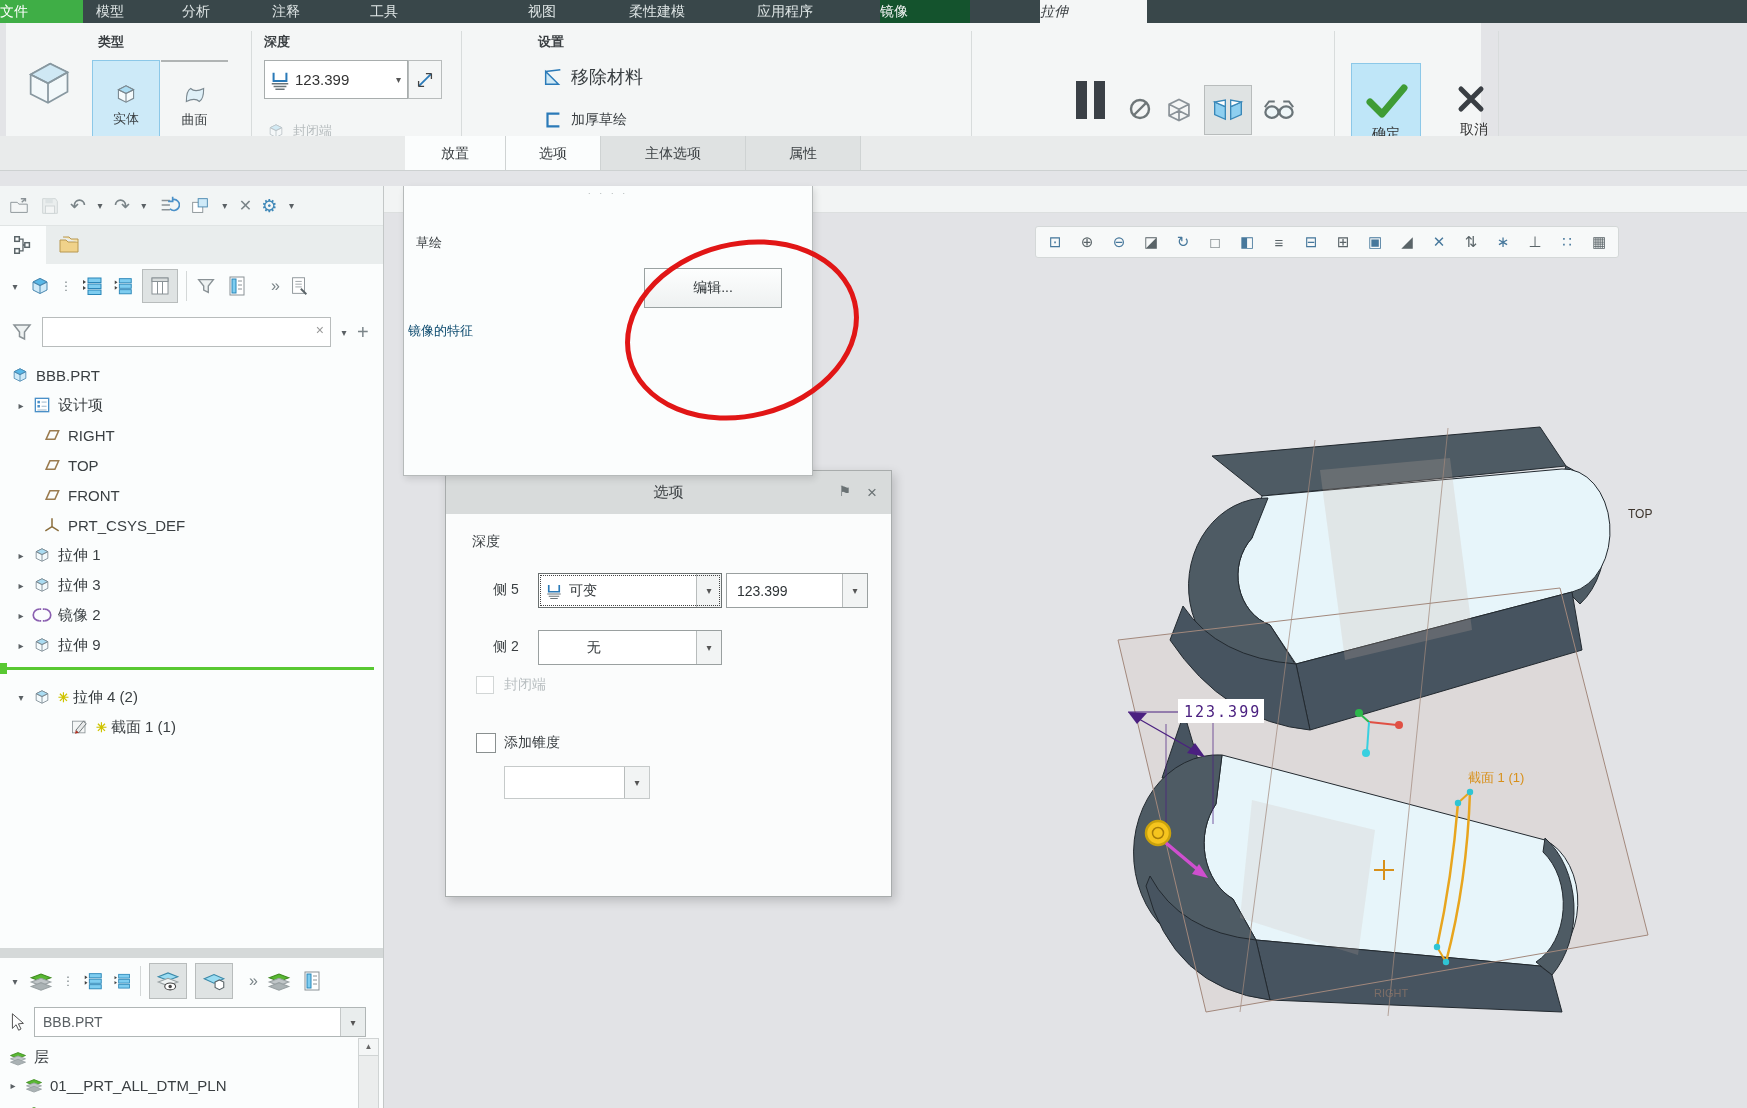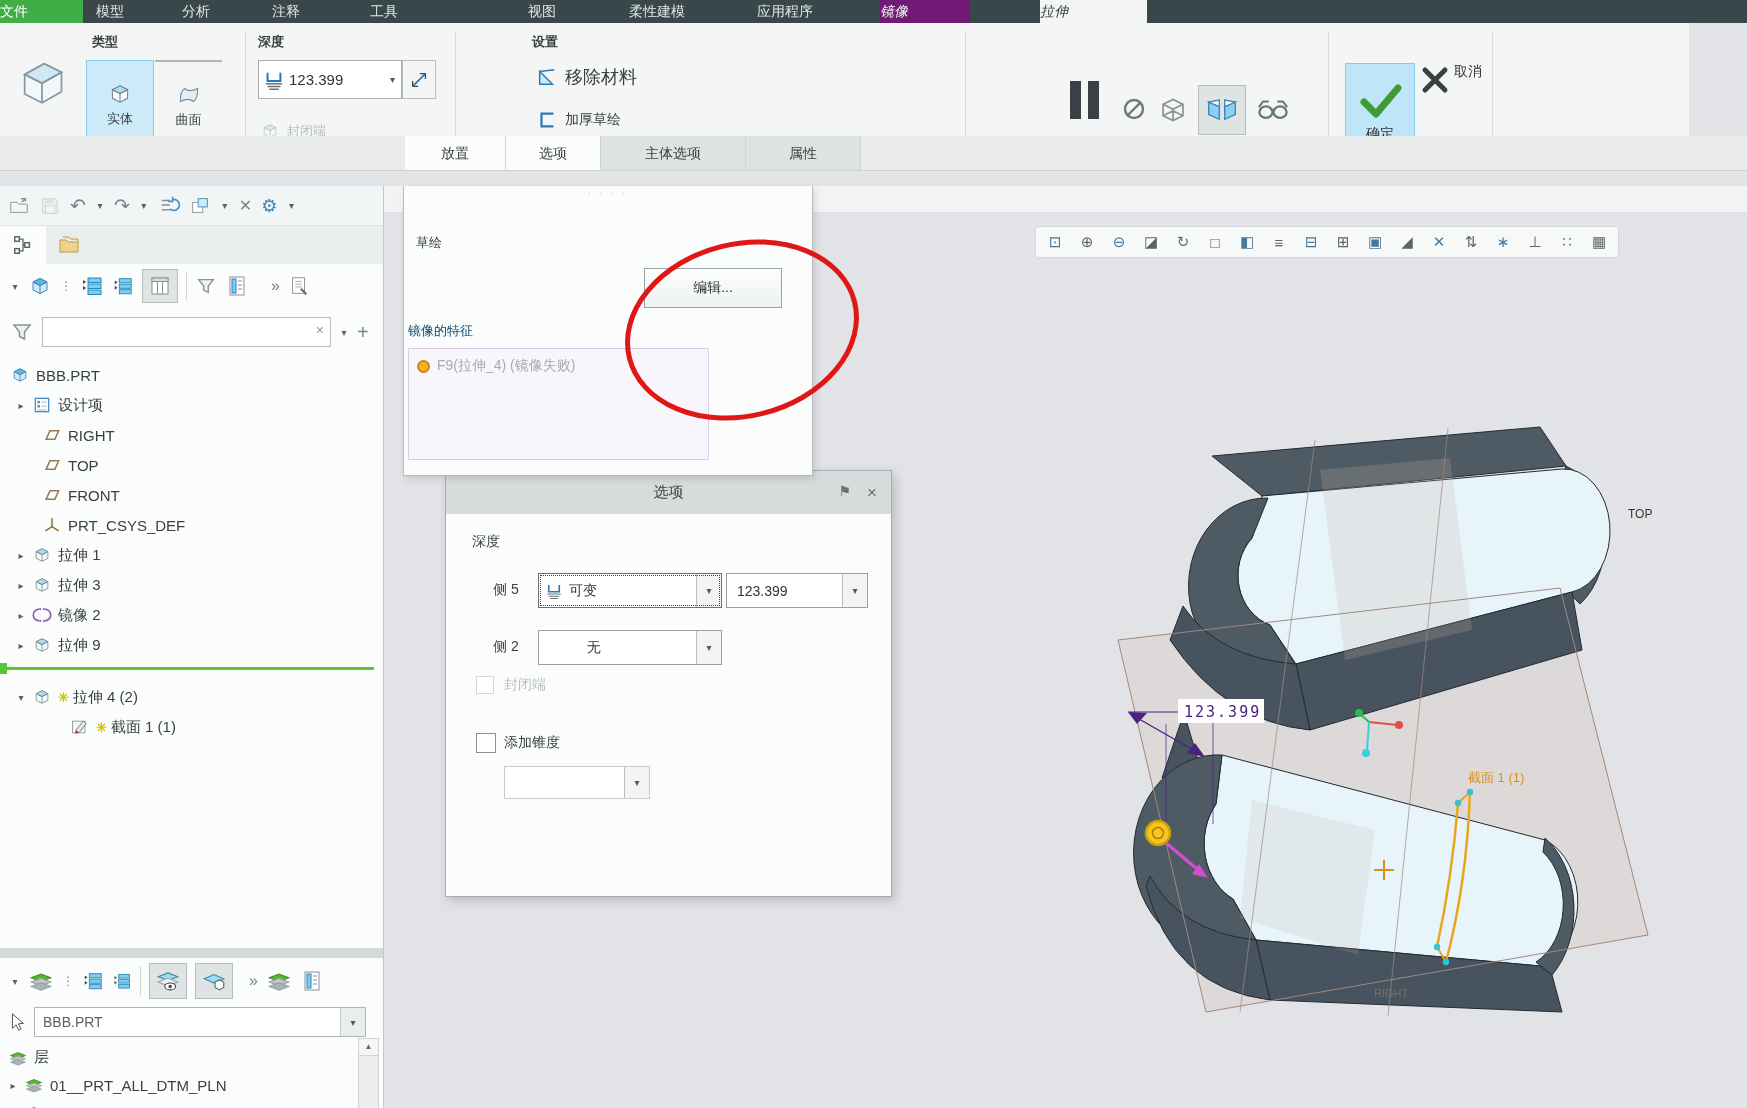--- a/index.html
+++ b/index.html
@@ -4,38 +4,38 @@
 <style>
   html,body{margin:0;padding:0;background:#888;}
   #app{position:relative;width:1747px;height:1108px;overflow:hidden;background:#e3e4e7;
        font-family:"Liberation Sans",sans-serif;color:#333;}
   .abs{position:absolute;}
   
   #menubar{position:absolute;left:0;top:0;width:1747px;height:23px;background:#39474a;}
   .menu-item{position:absolute;top:0;height:23px;line-height:23px;
              color:#dfe6e6;font-size:14px;cursor:default;}
   .menu-file{background:#3fae46;color:#fff;}
-  .menu-ctx1{background:#701a75;font-style:italic;color:#f2f4f4;}
+  .menu-ctx1{background:#14532d;color:#f2f4f4;}
   .menu-ctx2{background:#f4f6f6;color:#3a3f42;font-style:italic;}
   
-  #ribbon{position:absolute;left:0;top:23px;width:1689px;height:129px;background:#f4f6f6;
+  #ribbon{position:absolute;left:6px;top:23px;width:1475px;height:129px;background:#f4f6f6;
           border-bottom:2px solid #b91c1c;}
   .grp-label{position:absolute;font-size:13px;font-weight:bold;color:#3a3f42;}
   .vsep{position:absolute;top:8px;height:116px;width:1px;background:#d8dcdc;}
   .ribbon-btn{position:absolute;display:flex;flex-direction:column;align-items:center;
               justify-content:center;gap:3px;font-size:13px;color:#3a3f42;}
   .sel-blue{background:#cdeaf8;border:1px solid #8cc8e8;}
   .depth-combo{position:absolute;display:flex;align-items:center;background:#fff;
                border:1px solid #a8adad;font-size:15px;}
   .disabled-txt{color:#b6bcbe;}
   .chk-row{position:absolute;display:flex;align-items:center;gap:7px;font-size:13px;color:#3a3f42;}
   .tool-ico{display:inline-flex;align-items:center;justify-content:center;}
   .ok-btn{position:absolute;display:flex;flex-direction:column;align-items:center;justify-content:center;
           gap:2px;background:#bfe6f8;border:1px solid #8cc8e8;font-size:14px;}
-  .cancel-btn{position:absolute;display:flex;flex-direction:row;align-items:flex-start;
+  .cancel-btn{position:absolute;display:flex;flex-direction:column;align-items:flex-end;
           justify-content:center;gap:2px;font-size:14px;}
   
   #dashtabs{position:absolute;left:0;top:136px;width:1747px;height:34px;background:#e9ebeb;
             border-bottom:1px solid #cdd1d1;}
   .dtab{position:absolute;top:0;height:34px;line-height:34px;text-align:center;font-size:14px;
         color:#3a3f42;border-right:1px solid #cfd3d3;}
   .dtab.on{background:#fbfdfd;}
   .dtab.off{background:#dfe2e2;}
   
   #placement{position:absolute;left:403px;top:186px;width:408px;height:289px;background:#fbfdfd;
@@ -767,26 +767,20 @@
     <div class="abs" style="left:358px;top:852px;width:19px;height:70px;background:#ebeded;border:1px solid #d0d4d4">
       <div style="height:16px;background:#f4f6f6;border-bottom:1px solid #d0d4d4;text-align:center;font-size:8px;color:#666;line-height:16px">▲</div>
     </div>
   </div>
 
   <div id="placement">
     <div class="grip">· · · ·</div>
     <div class="abs" style="left:12px;top:48px;font-size:13px;color:#3a3f42">草绘</div>
     <div class="btn abs" style="left:240px;top:82px;width:136px;height:38px">编辑...</div>
     <div class="abs" style="left:4px;top:136px;font-size:13px;color:#0c4a6e">镜像的特征</div>
-    <div class="lav-box" style="left:4px;top:162px;width:299px;height:110px">
-      <div style="display:flex;align-items:center;padding:8px 0 0 8px;font-size:14px;color:#a6acb2">
-        <span class="bullet"></span>
-        <span>F9(拉伸_4) (镜像失败)</span>
-      </div>
-    </div>
   </div>
 
   <svg class="abs" style="left:608px;top:226px;z-index:9;pointer-events:none" width="268" height="208">
     <ellipse cx="134" cy="104" rx="116" ry="86" fill="none" stroke="#e11616" stroke-width="5" transform="rotate(-14 134 104)"></ellipse>
   </svg>
 
   <div id="optdlg">
     <div class="title">
       <span>选项</span>
     </div>

